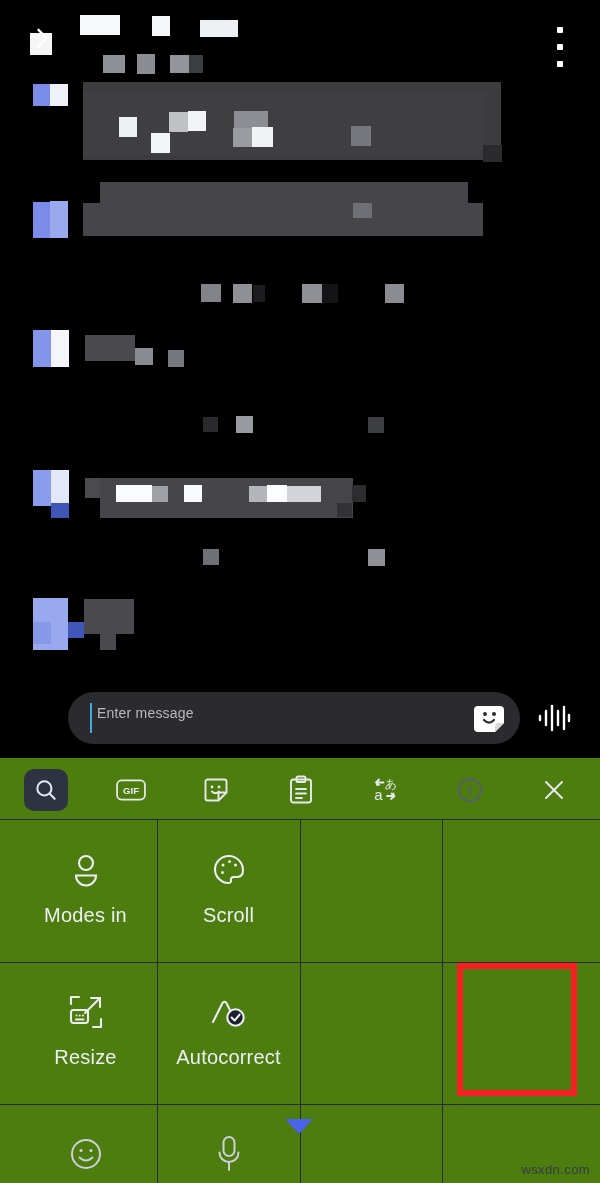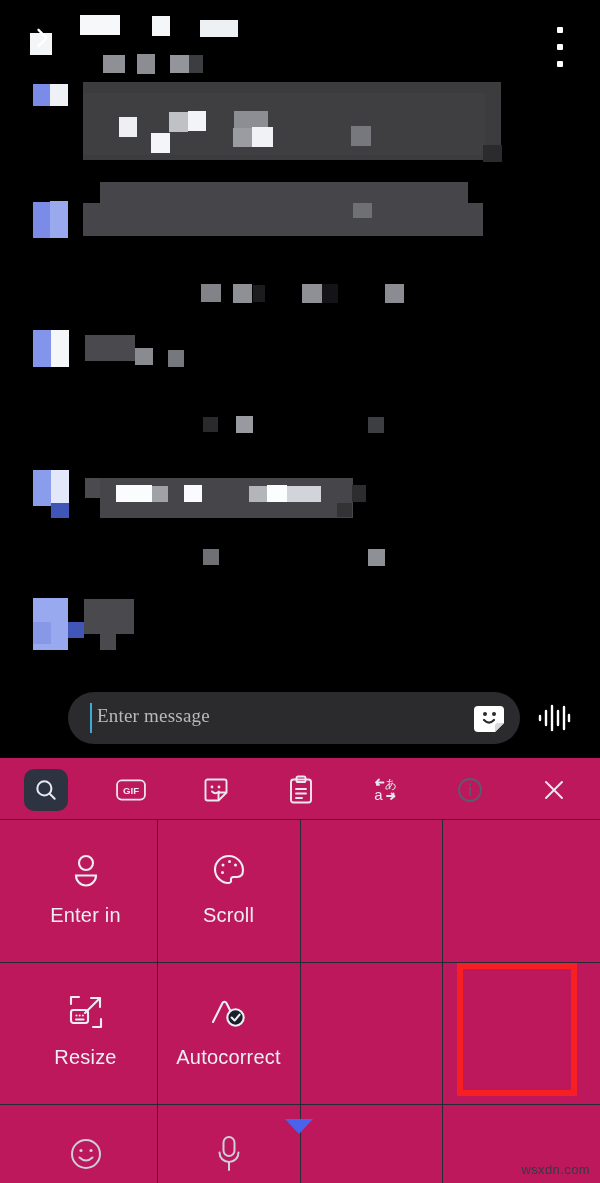--- a/index.html
+++ b/index.html
@@ -21,26 +21,26 @@
   
   .px { position: absolute; }
 
   
   .composer { position: absolute; left: 0; top: 683px; width: 600px; height: 75px; background: #000; }
   .chev { position: absolute; left: 28px; top: 24px; width: 28px; height: 28px; }
   .chev svg { width: 28px; height: 28px; }
   .inputpill { position: absolute; left: 68px; top: 692px; width: 452px; height: 52px;
                background: #2b2b2d; border-radius: 26px; }
   .caret { position: absolute; left: 90px; top: 703px; width: 2px; height: 30px; background: #3fa9d8; }
-  .ph { position: absolute; left: 97px; top: 705px; font-size: 19px; color: #b9b9bc; letter-spacing: .2px; font-family: Liberation Serif, serif; }
+  .ph { position: absolute; left: 97px; top: 705px; font-size: 14px; color: #b9b9bc; letter-spacing: .2px; }
   .sticker-btn { position: absolute; left: 472px; top: 698px; width: 40px; height: 40px; }
   .voice-btn { position: absolute; left: 536px; top: 701px; width: 36px; height: 34px; }
 
   
-  .kbd { position: absolute; left: 0; top: 758px; width: 600px; height: 425px; background: #be185d; }
+  .kbd { position: absolute; left: 0; top: 758px; width: 600px; height: 425px; background: #4d7c0f; }
 
   .toolbar { position: absolute; left: 0; top: 0; width: 600px; height: 62px; }
   .tool { position: absolute; top: 12px; width: 44px; height: 40px;
           display: flex; align-items: center; justify-content: center; }
   .tool.sel { background: #2e3342; border-radius: 10px; width: 44px; height: 42px; top: 11px; }
   .toolbar-sep { position: absolute; left: 0; top: 61px; width: 600px; height: 1px; background: #272c38; }
 
   .grid { position: absolute; left: 0; top: 62px; width: 600px; height: 363px; }
   .cell { position: absolute; width: 143px; height: 142px;
           display: flex; flex-direction: column; align-items: center; justify-content: flex-start; }
@@ -249,21 +249,21 @@
       <div class="hdiv" style="top:142px"></div>
       <div class="hdiv" style="top:284px"></div>
 
       <div class="cell" style="left:14px;top:0">
         <span class="ico">
           <svg width="34" height="38" viewBox="0 0 34 38" fill="none" stroke="#eceef3" stroke-width="2.1" stroke-linecap="round">
             <circle cx="17" cy="12" r="7"></circle>
             <path d="M7 24.5 a10 10 0 0 0 20 0 z"></path>
           </svg>
         </span>
-        <span class="lbl">Enter in</span>
+        <span class="lbl">Modes in</span>
       </div>
 
       <div class="cell" style="left:157px;top:0">
         <span class="ico">
           <svg width="36" height="36" viewBox="0 0 36 36" fill="none" stroke="#eceef3" stroke-width="2.1" stroke-linejoin="round">
             <path d="M18 4C10 4 4 10 4 17.5S10.5 31 17 31c2.5 0 3.4-1.4 3-3-.4-1.7.7-3 2.5-3H26c4 0 6-2.7 6-7 0-7-6-14-14-14z"></path>
             <circle cx="12" cy="13" r="1.5" fill="#eceef3" stroke="none"></circle>
             <circle cx="18.5" cy="9.5" r="1.5" fill="#eceef3" stroke="none"></circle>
             <circle cx="24.5" cy="13" r="1.5" fill="#eceef3" stroke="none"></circle>
             <circle cx="11.5" cy="20.5" r="1.5" fill="#eceef3" stroke="none"></circle>

